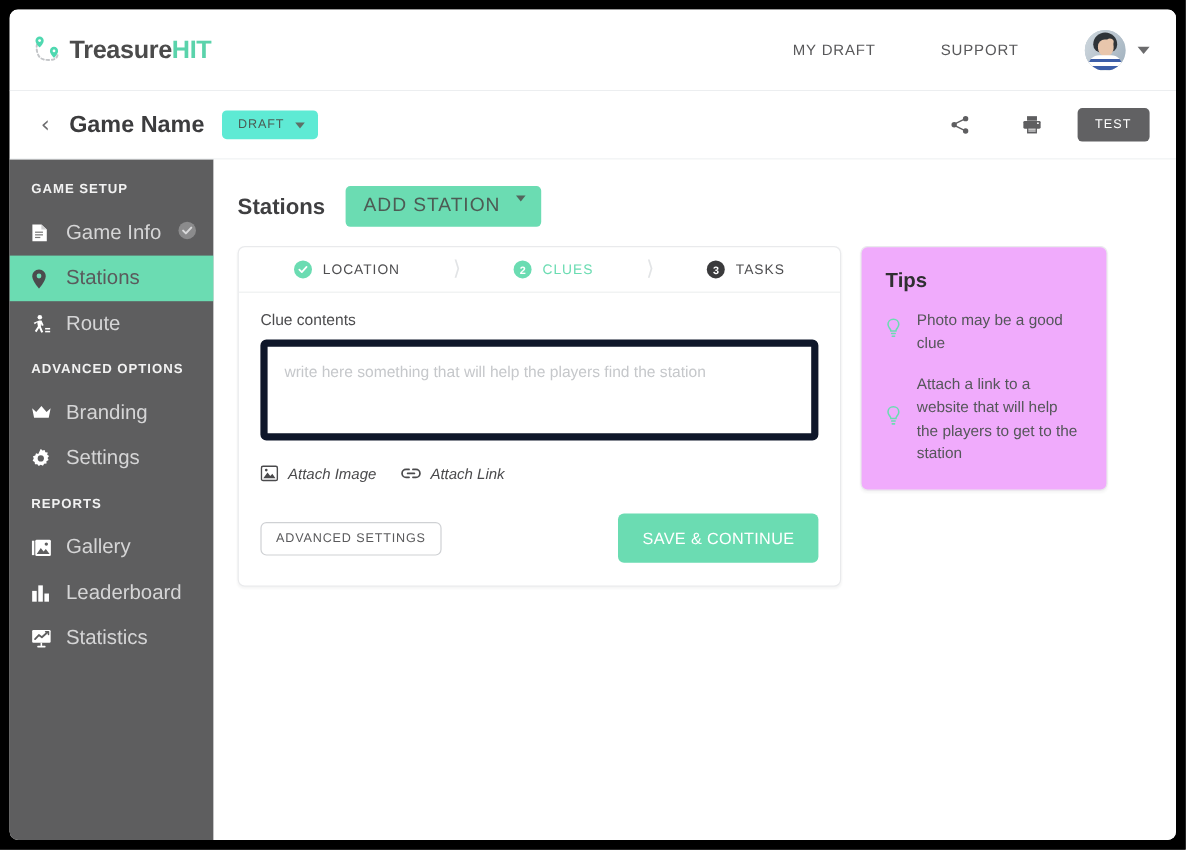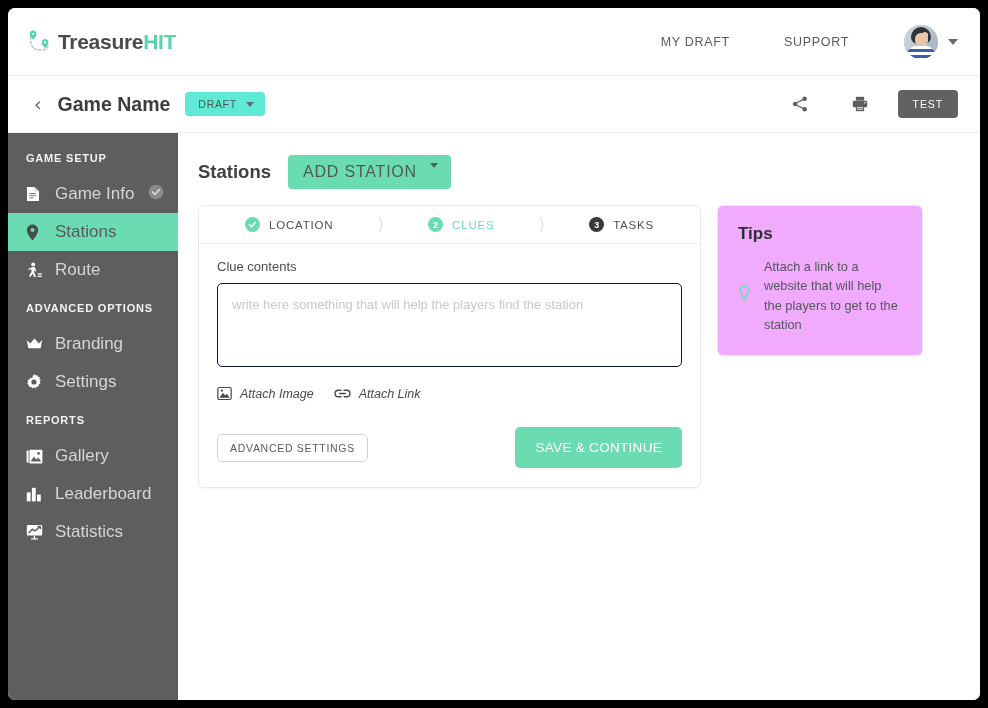--- a/index.html
+++ b/index.html
@@ -166,21 +166,21 @@
   .step-sep {
     color: #e2e4e6; font-size: 17px; font-weight: 300;
     font-family: "DejaVu Sans", sans-serif; line-height:1;
   }
   .sp { flex: 1; }
 
   .card-body { padding: 15px 18px 19px 18px; }
   .field-label { font-size: 13px; color: #4c4c4e; margin-bottom: 9px; }
   .textarea {
     width: 100%; height: 84px;
-    border: 1px solid #0f172a; border-radius: 5px;
+    border: 6px solid #0f172a; border-radius: 5px;
     padding: 13px 14px;
     font-family: "Liberation Sans", sans-serif;
     font-size: 13px; color: #3c3c3e;
     resize: none; outline: none;
     background: #fff;
   }
   .textarea::placeholder { color: #c6c8cb; }
   .attach-row { display:flex; align-items:center; gap: 20px; margin-top: 15px; font-style: italic; }
   .attach { display:flex; align-items:center; gap: 8px; cursor:pointer;
             font-size: 12.5px; color: #4a4a4c; }
@@ -456,20 +456,30 @@
         <div class="tips">
           <div class="tips-title">Tips</div>
           <div class="tip">
             <span class="tip-ico">
               <svg width="13" height="17" viewBox="0 0 13 17">
                 <path d="M6.5 1 C3.8 1 2 3 2 5.3 c0 1.8 1.1 2.9 1.8 3.9 .4 .6 .6 1 .6 1.6 h4.2 c0-.6 .2-1 .6-1.6 .7-1 1.8-2.1 1.8-3.9 C11 3 9.2 1 6.5 1 z" fill="none" stroke="#6bdcb2" stroke-width="1.3"></path>
                 <rect x="4.4" y="12.2" width="4.2" height="1.3" rx="0.6" fill="#6bdcb2"></rect>
                 <rect x="4.9" y="14.6" width="3.2" height="1.3" rx="0.6" fill="#6bdcb2"></rect>
               </svg>
             </span>
+            <span class="tip-text">Photo may be a good clue</span>
+          </div>
+          <div class="tip">
+            <span class="tip-ico">
+              <svg width="13" height="17" viewBox="0 0 13 17">
+                <path d="M6.5 1 C3.8 1 2 3 2 5.3 c0 1.8 1.1 2.9 1.8 3.9 .4 .6 .6 1 .6 1.6 h4.2 c0-.6 .2-1 .6-1.6 .7-1 1.8-2.1 1.8-3.9 C11 3 9.2 1 6.5 1 z" fill="none" stroke="#6bdcb2" stroke-width="1.3"></path>
+                <rect x="4.4" y="12.2" width="4.2" height="1.3" rx="0.6" fill="#6bdcb2"></rect>
+                <rect x="4.9" y="14.6" width="3.2" height="1.3" rx="0.6" fill="#6bdcb2"></rect>
+              </svg>
+            </span>
             <span class="tip-text">Attach a link to a website that will help the players to get to the station</span>
           </div>
         </div>
 
       </div>
     </div>
   </div>
 </div>
 
 </body></html>

